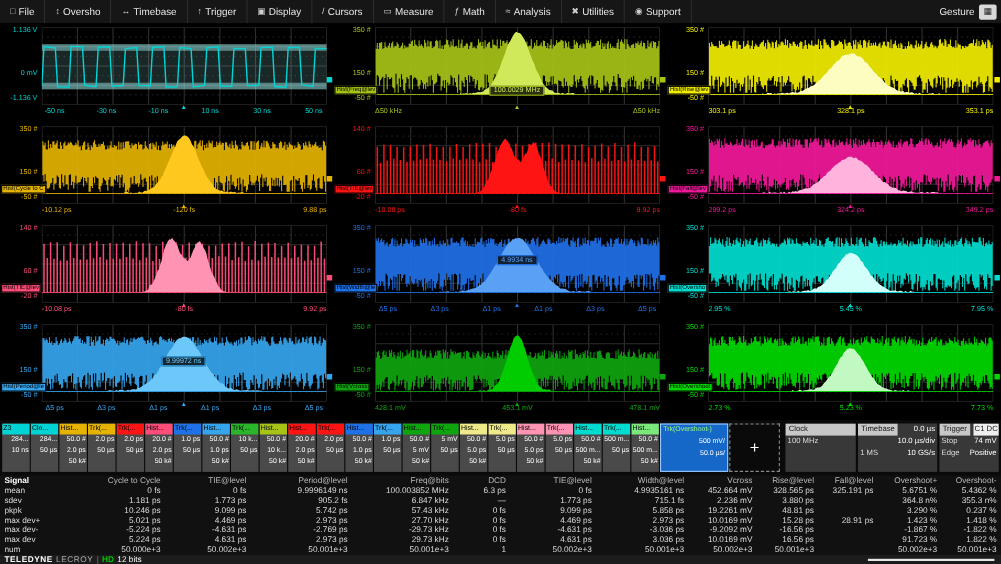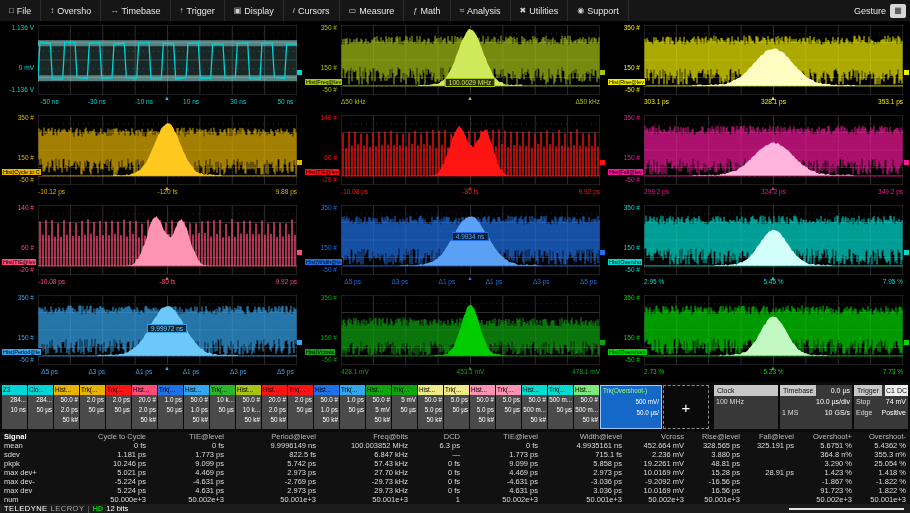--- a/index.html
+++ b/index.html
@@ -57,21 +57,21 @@
   #mtable { position:absolute; left:0; top:432px; width:910px; height:72px; background:#111;
             font-size:7.5px; color:#ddd; }
   .trow { display:grid; height:9px; line-height:9px; }
   .tcell { overflow:hidden; white-space:nowrap; text-align:right; padding-right:4px; }
   .tcell.first { text-align:left; padding-left:4px; }
   .trow.head { color:#b9b9b9; }
   .trow.head .tcell.first { color:#fff; font-weight:bold; }
   
   #footer { position:absolute; left:0; top:504px; width:910px; height:9px; background:#1c1c1c;
             display:flex; align-items:center; font-size:7.5px; color:#fff; padding-left:4px; gap:3px; }
-  #footer .b1 { font-weight:normal; letter-spacing:.5px; }
+  #footer .b1 { font-weight:bold; letter-spacing:.5px; }
   #footer .b2 { color:#a9a9a9; letter-spacing:.5px; }
   #footer .sep { color:#777; }
   #footer .hd { color:#00c400; font-weight:bold; }
   #footer .sline { position:absolute; right:6px; top:4px; width:115px; height:2px; background:#e6e6e6; }
 </style>
 </head>
 <body>
 
 <div id="menubar">
   <div id="menu-items" style="display: flex; height: 100%;">
@@ -765,21 +765,21 @@
       <div class="tcell">452.664 mV</div>
       <div class="tcell">328.565 ps</div>
       <div class="tcell">325.191 ps</div>
       <div class="tcell">5.6751 %</div>
       <div class="tcell">5.4362 %</div>
     </div>
     <div class="trow" style="grid-template-columns: 58px 92px 78px 92px 92px 52px 78px 84px 62px 56px 54px 58px 54px;">
       <div class="tcell first">sdev</div>
       <div class="tcell">1.181 ps</div>
       <div class="tcell">1.773 ps</div>
-      <div class="tcell">822.5 fs</div>
+      <div class="tcell">905.2 fs</div>
       <div class="tcell">6.847 kHz</div>
       <div class="tcell">—</div>
       <div class="tcell">1.773 ps</div>
       <div class="tcell">715.1 fs</div>
       <div class="tcell">2.236 mV</div>
       <div class="tcell">3.880 ps</div>
       <div class="tcell"></div>
       <div class="tcell">364.8 n%</div>
       <div class="tcell">355.3 n%</div>
     </div>
@@ -789,21 +789,21 @@
       <div class="tcell">9.099 ps</div>
       <div class="tcell">5.742 ps</div>
       <div class="tcell">57.43 kHz</div>
       <div class="tcell">0 fs</div>
       <div class="tcell">9.099 ps</div>
       <div class="tcell">5.858 ps</div>
       <div class="tcell">19.2261 mV</div>
       <div class="tcell">48.81 ps</div>
       <div class="tcell"></div>
       <div class="tcell">3.290 %</div>
-      <div class="tcell">25.054 %</div>
+      <div class="tcell">0.237 %</div>
     </div>
     <div class="trow" style="grid-template-columns: 58px 92px 78px 92px 92px 52px 78px 84px 62px 56px 54px 58px 54px;">
       <div class="tcell first">max dev+</div>
       <div class="tcell">5.021 ps</div>
       <div class="tcell">4.469 ps</div>
       <div class="tcell">2.973 ps</div>
       <div class="tcell">27.70 kHz</div>
       <div class="tcell">0 fs</div>
       <div class="tcell">4.469 ps</div>
       <div class="tcell">2.973 ps</div>

